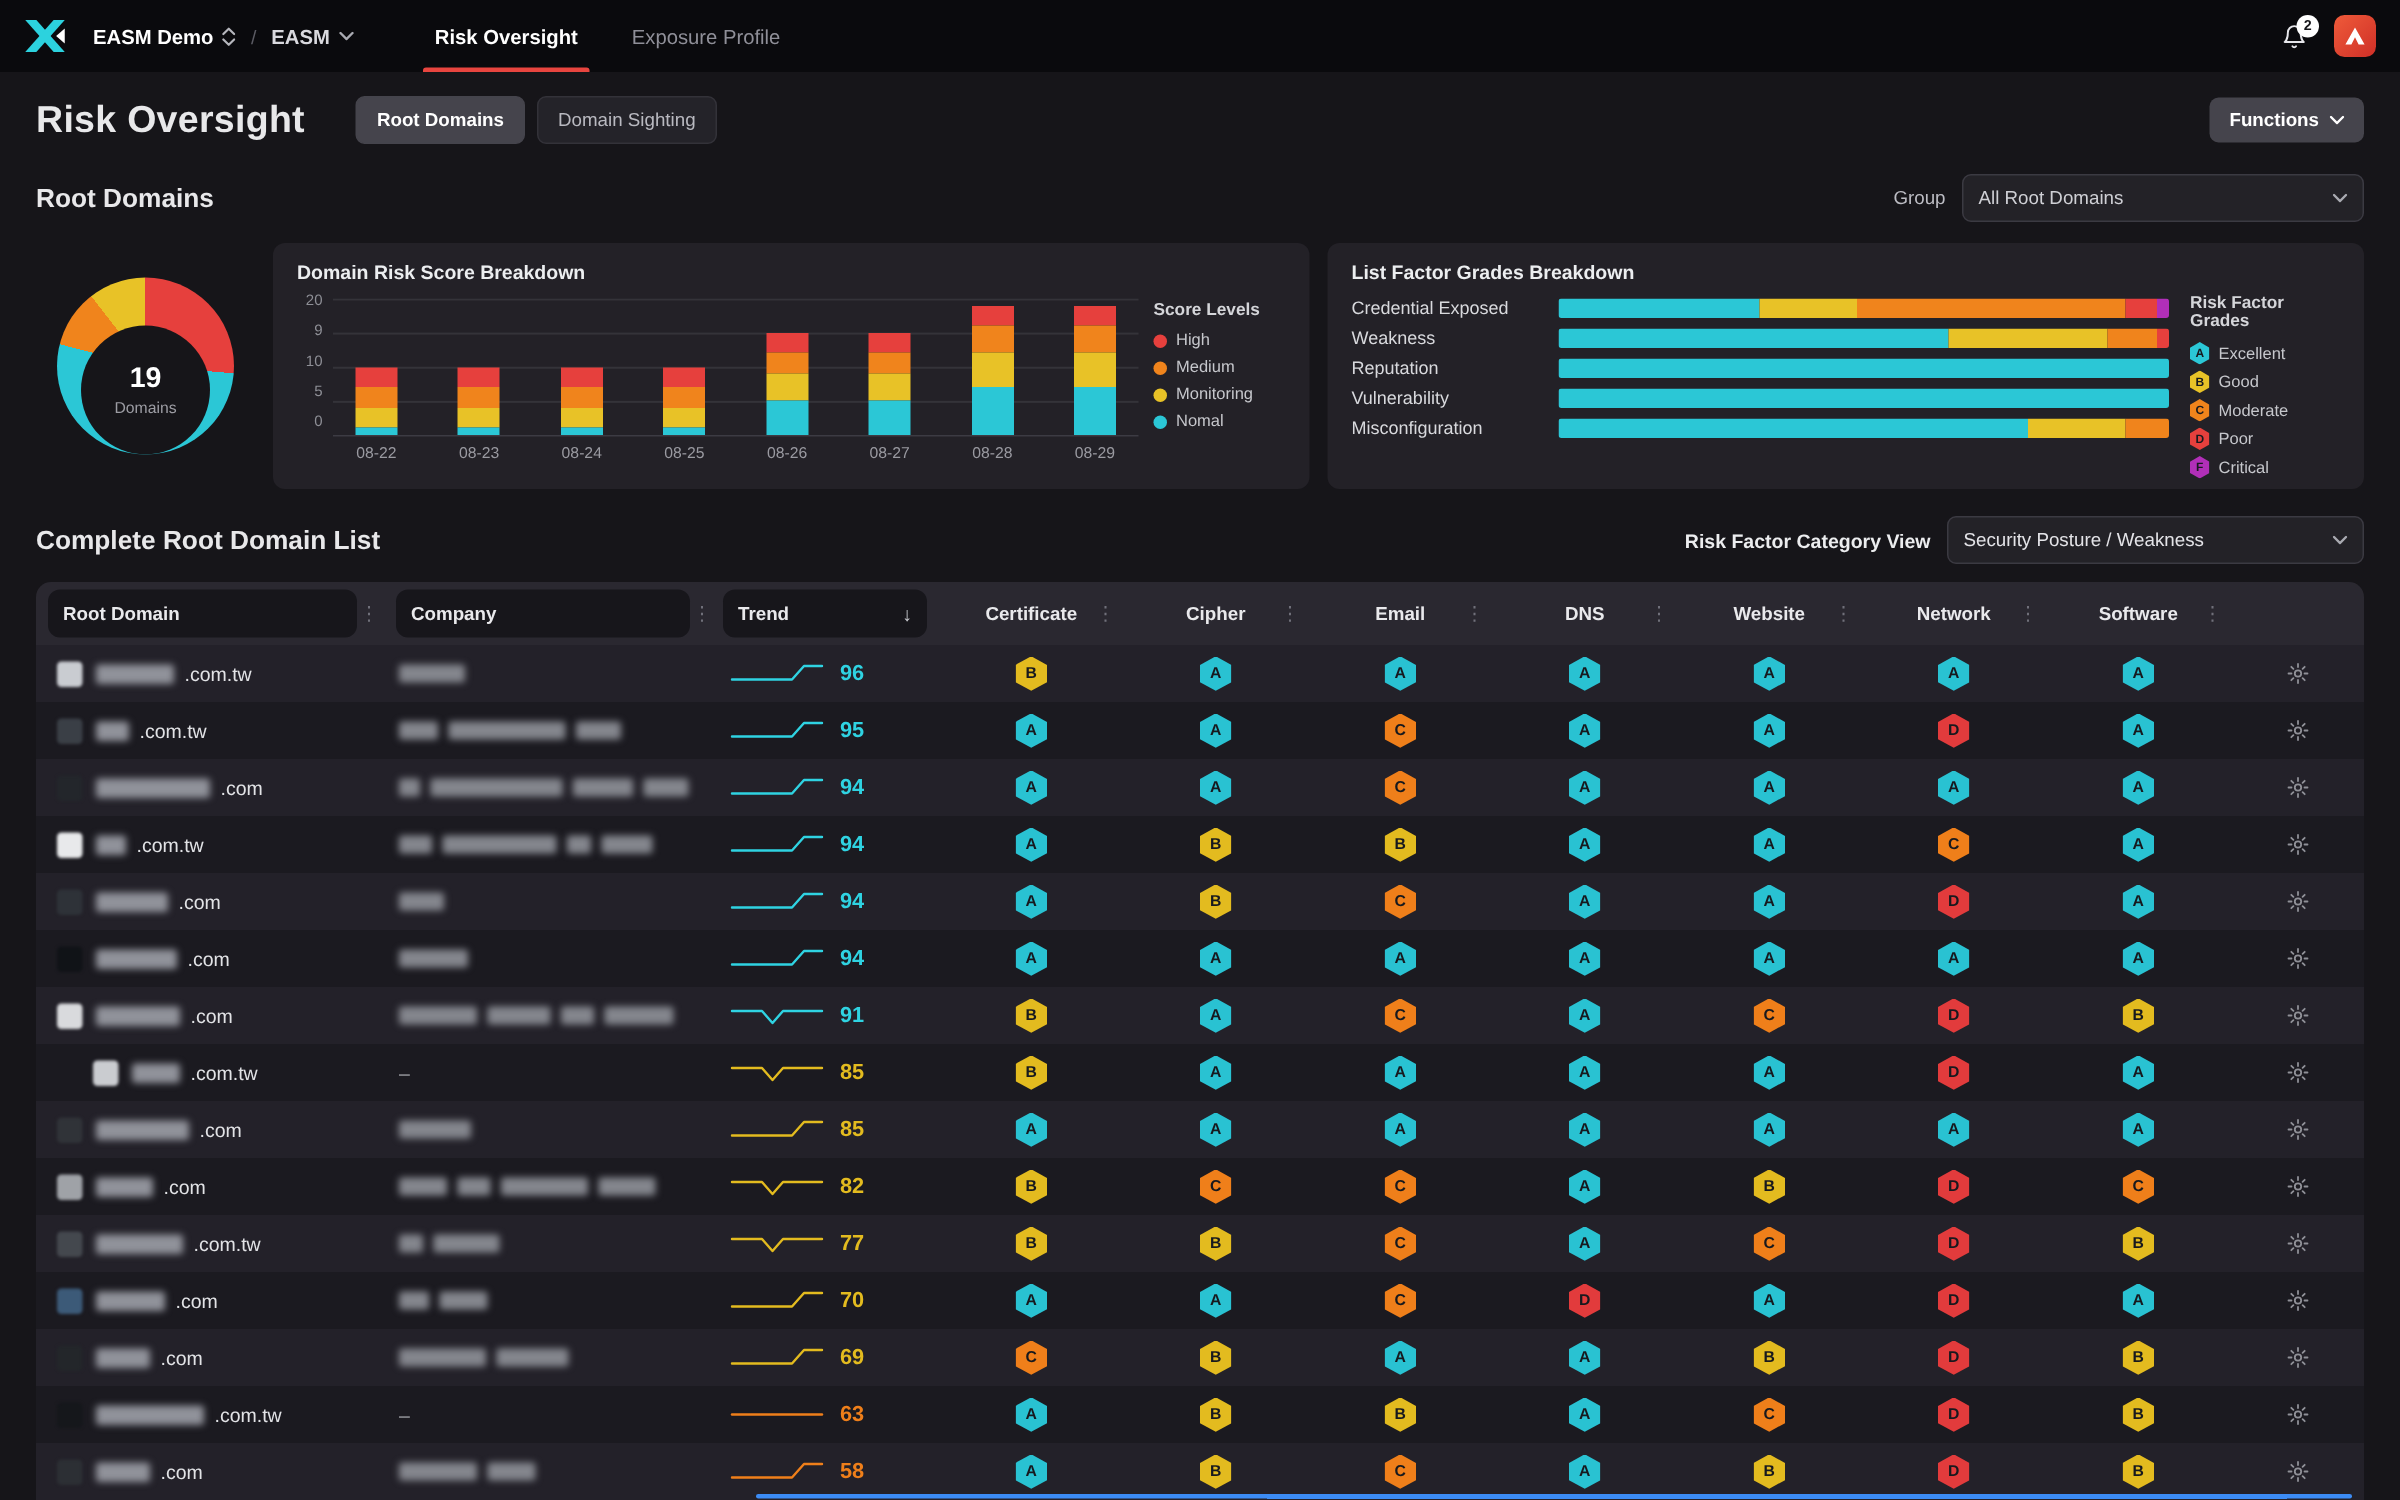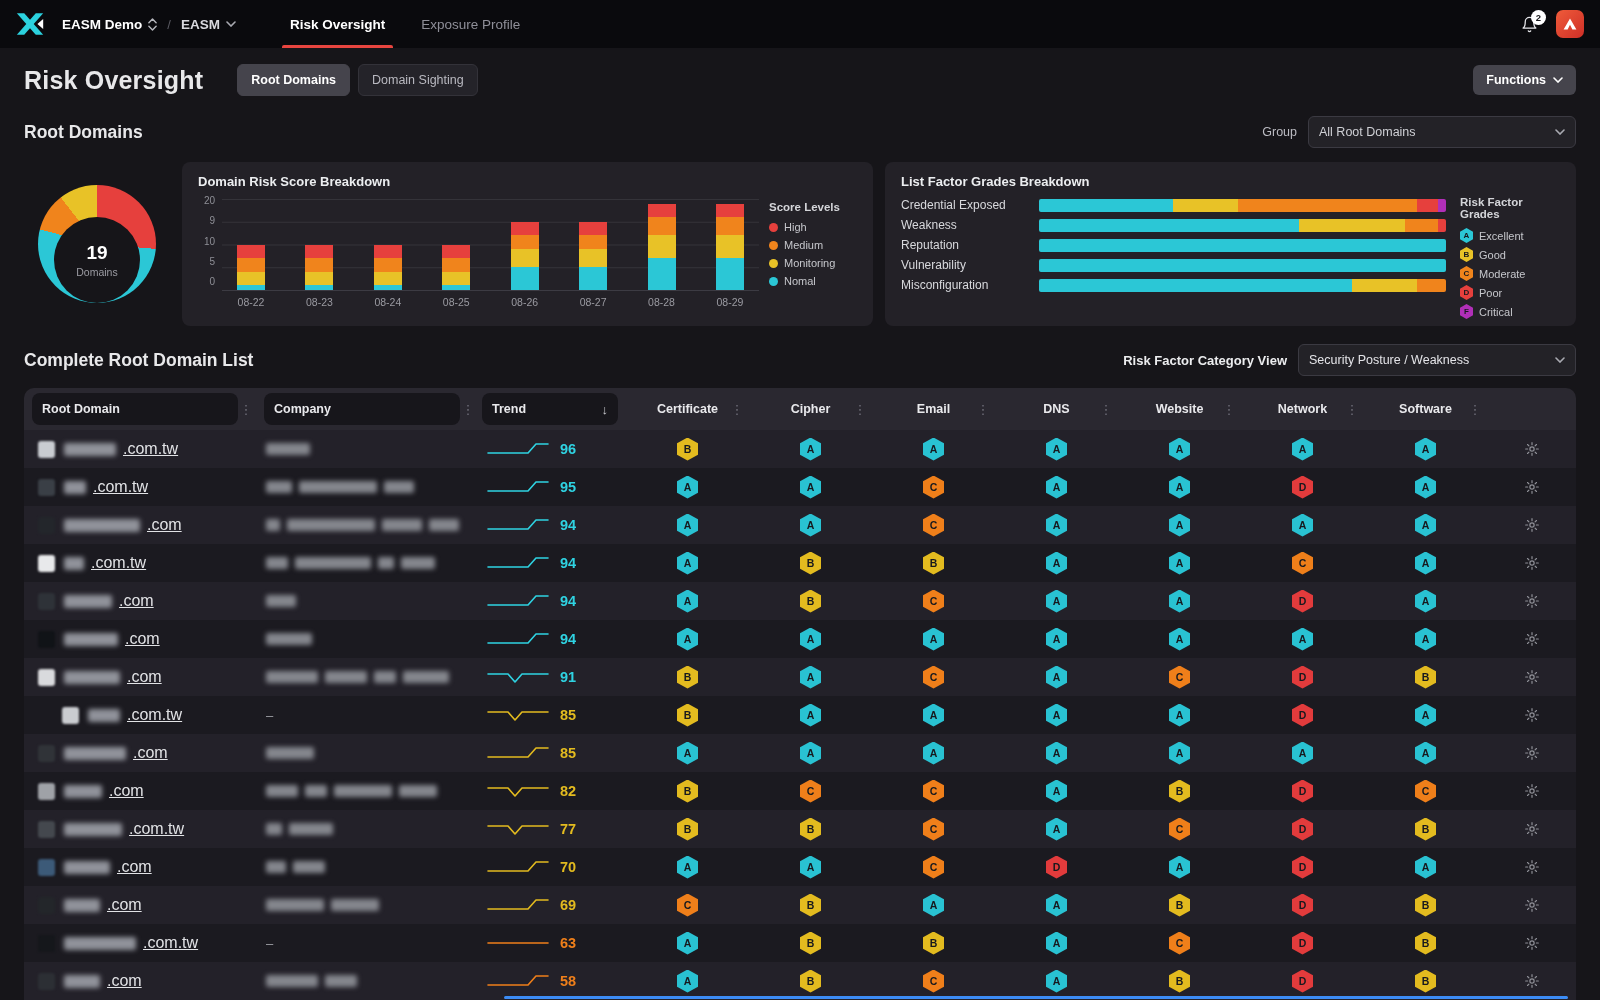--- a/index.html
+++ b/index.html
@@ -108,21 +108,21 @@
   .th.c-grade { display:flex; align-items:center; justify-content:center; position:relative; height:100%; }
   .th.c-grade .kebab { position:absolute; right:4px; }
   .tbody .row { display:flex; align-items:center; height:38px; cursor:pointer; }
   .tbody .row:nth-child(odd) { background:#232129; }
   .tbody .row:nth-child(even) { background:#1b1a20; }
   .td { display:flex; align-items:center; }
   .cell-domain { padding-left:14px; gap:9px; }
   .favicon { width:17px; height:17px; border-radius:3px; filter:blur(1px); flex:none; }
   .blur { height:13px; border-radius:2px; background:#90929a; filter:blur(2.5px); display:inline-block; flex:none; }
   .blur-co { background:#84868d; height:12px; }
-  .suffix { font-size:16px; color:#e2e3e6; margin-left:-2px; white-space:nowrap;text-decoration:underline; }
+  .suffix { font-size:13px; color:#e2e3e6; margin-left:-2px; white-space:nowrap; }
   .cell-company { padding-left:10px; gap:7px; }
   .dash { color:#9fa0a6; font-size:13px; }
   .cell-trend { padding-left:8px; gap:10px; }
   .trend-num { font-size:14.5px; font-weight:700; }
   .cell-grade { justify-content:center; }
   .cell-action { justify-content:center; }
   .gear { display:flex; cursor:pointer; }
   .hscrollbar { position:fixed; left:504px; bottom:1px; width:1064px; height:3px; background:#3c8cf5; border-radius:2px; cursor:pointer; }
 </style>
 </head>

